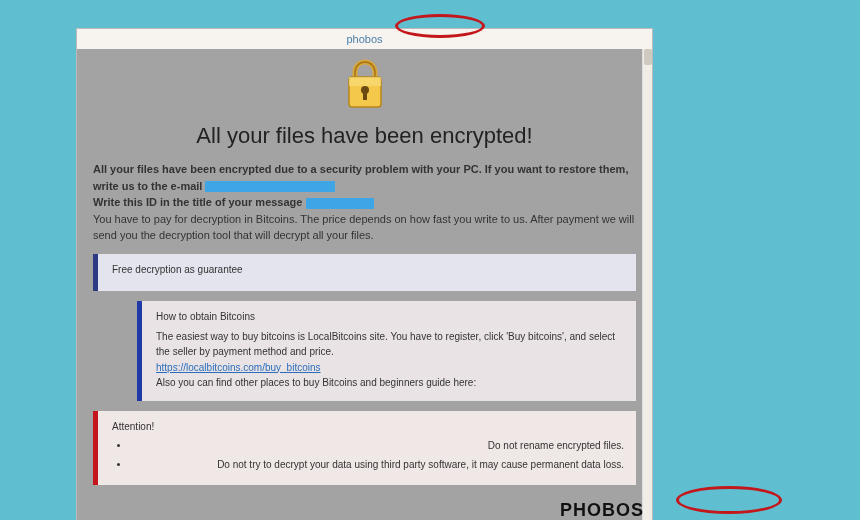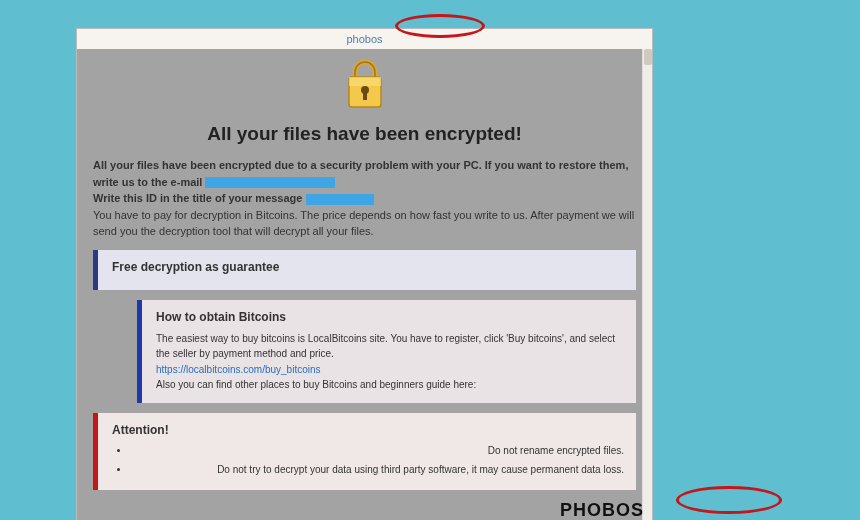--- a/index.html
+++ b/index.html
@@ -44,22 +44,22 @@
     .content {
       padding: 8px 16px 16px 16px;
     }
     .lock-wrap {
       text-align: center;
       margin-bottom: 8px;
     }
     .lock-icon { display: inline-block; }
     .headline {
       text-align: center;
-      font-size: 19px;
-      font-weight: bold;
+      font-size: 22px;
+      font-weight: normal;
       color: #222;
       margin-bottom: 12px;
     }
     .intro { font-size: 11px; color: #333; line-height: 1.5; margin-bottom: 10px; }
     .intro .line { display: block; }
     .intro b { font-weight: bold; }
     .redact {
       display: inline-block;
       background: #3fa6e5;
       height: 11px;
@@ -69,35 +69,35 @@
     .redact.w1 { width: 130px; }
     .redact.w2 { width: 68px; }
     .redact.w3 { width: 110px; }
     .box {
       margin-bottom: 10px;
       padding: 8px 12px 10px 14px;
       font-size: 10px;
       color: #333;
       line-height: 1.55;
     }
-    .box-title { font-weight: bold; margin-bottom: 4px; font-size: 12px; }
+    .box-title { font-weight: normal; margin-bottom: 4px; font-size: 10px; }
     .box.guarantee {
       background: #e4e4ee;
       border-left: 5px solid #2b3a82;
     }
     .box.obtain {
       background: #eae3e5;
       border-left: 5px solid #1f3aa7;
       margin-left: 44px;
     }
     .box.attention {
       background: #f0e8e6;
       border-left: 5px solid #c4171b;
     }
-    .link { color: #2a6ebb; cursor: pointer; }
+    .link { color: #2a6ebb; text-decoration: underline; cursor: pointer; }
     .bullets { list-style: disc; padding-left: 18px; text-align: right; }
     .bullets li { margin-bottom: 3px; }
     .brand {
       position: absolute;
       right: 8px;
       bottom: 4px;
       font-family: Impact, "Arial Black", sans-serif;
       font-size: 18px;
       letter-spacing: 1px;
       color: #111;

